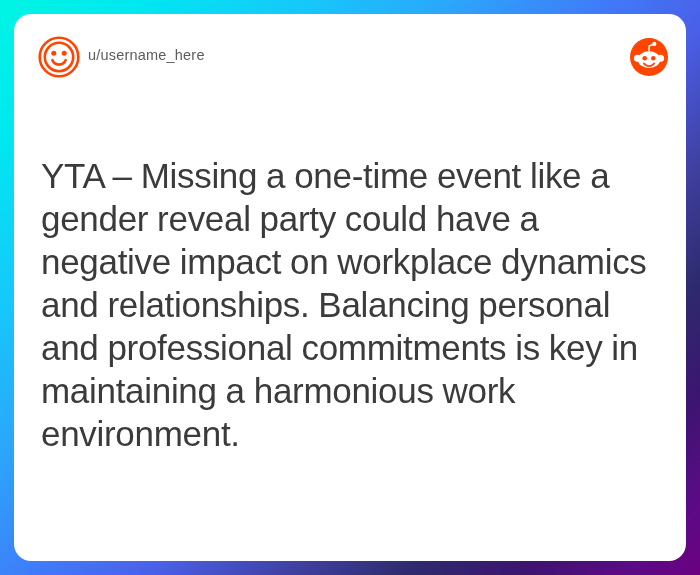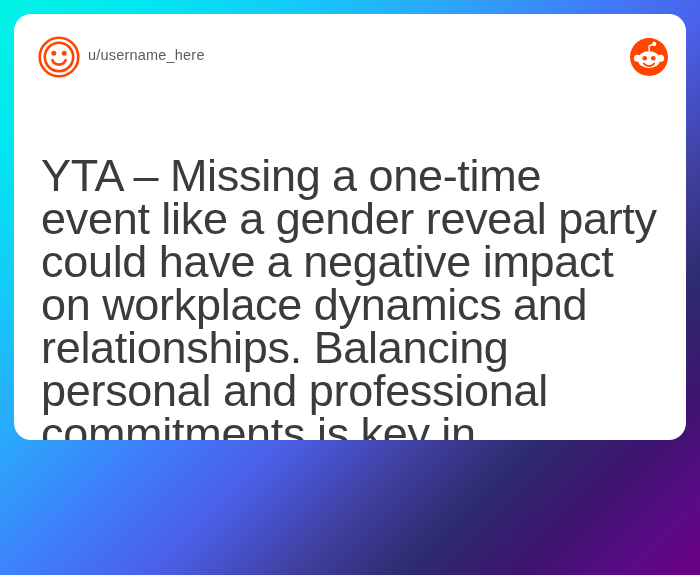--- a/index.html
+++ b/index.html
@@ -29,21 +29,21 @@
         #2e2a6e 77%,
         #3d1470 86%,
         #5c0a86 94%,
         #6b0080 100%);
   }
 
   
   #post-card {
     position:absolute;
     left:14px; top:14px;
-    width:672px; height:426px;
+    width:672px; height:547px;
     background:#ffffff;
     border-radius:17px;
     overflow:hidden;
   }
 
   
   #post-header {
     position:absolute;
     left:0; top:0;
     width:100%; height:100px;
@@ -68,21 +68,21 @@
     position:absolute;
     left:616px; top:24px;
     width:38px; height:38px;
   }
 
   
   #post-body {
     position:absolute;
     left:27px; top:140px;
     width:620px;
-    font-size:45px;
+    font-size:35px;
     line-height:43px;
     letter-spacing:-0.3px;
     color:#3b3b3b;
     font-weight:400;
     word-spacing:-0.5px;
   }
 </style>
 </head>
 <body>
 

